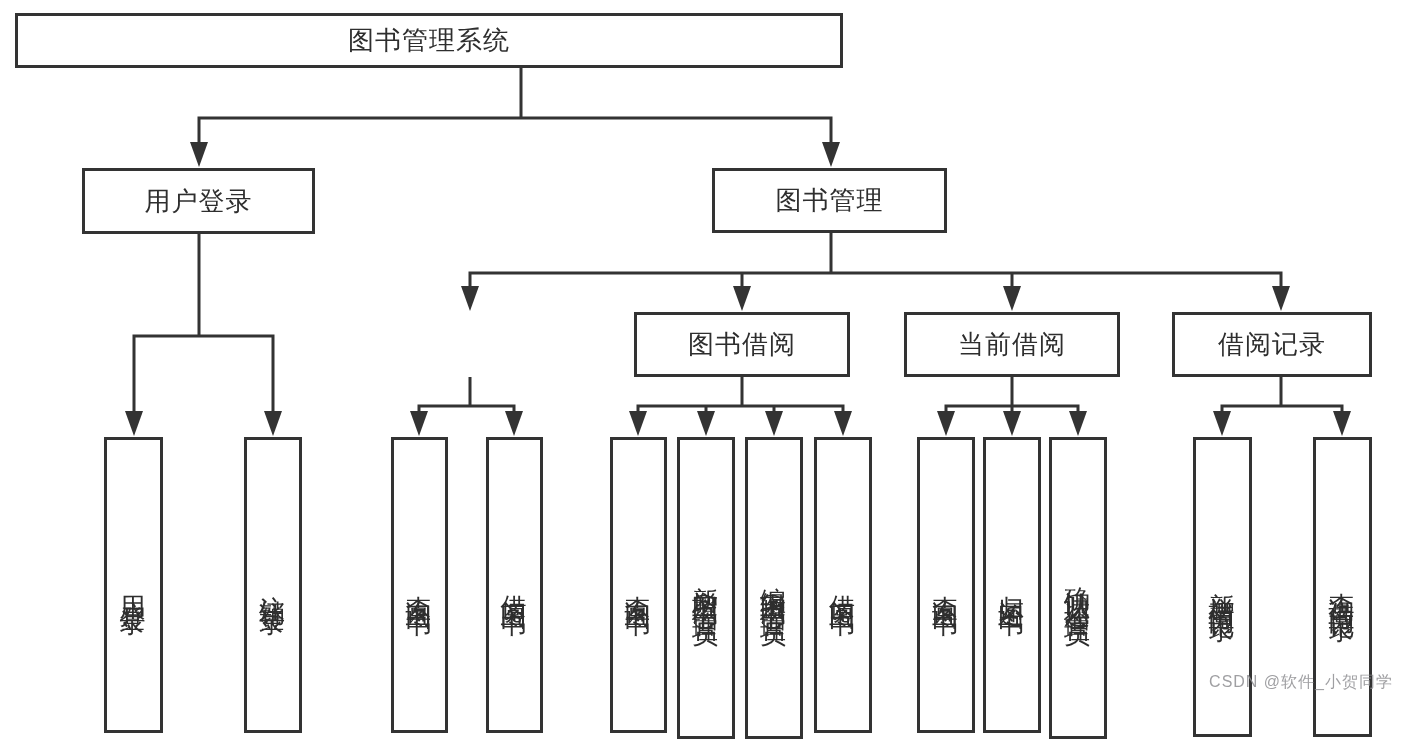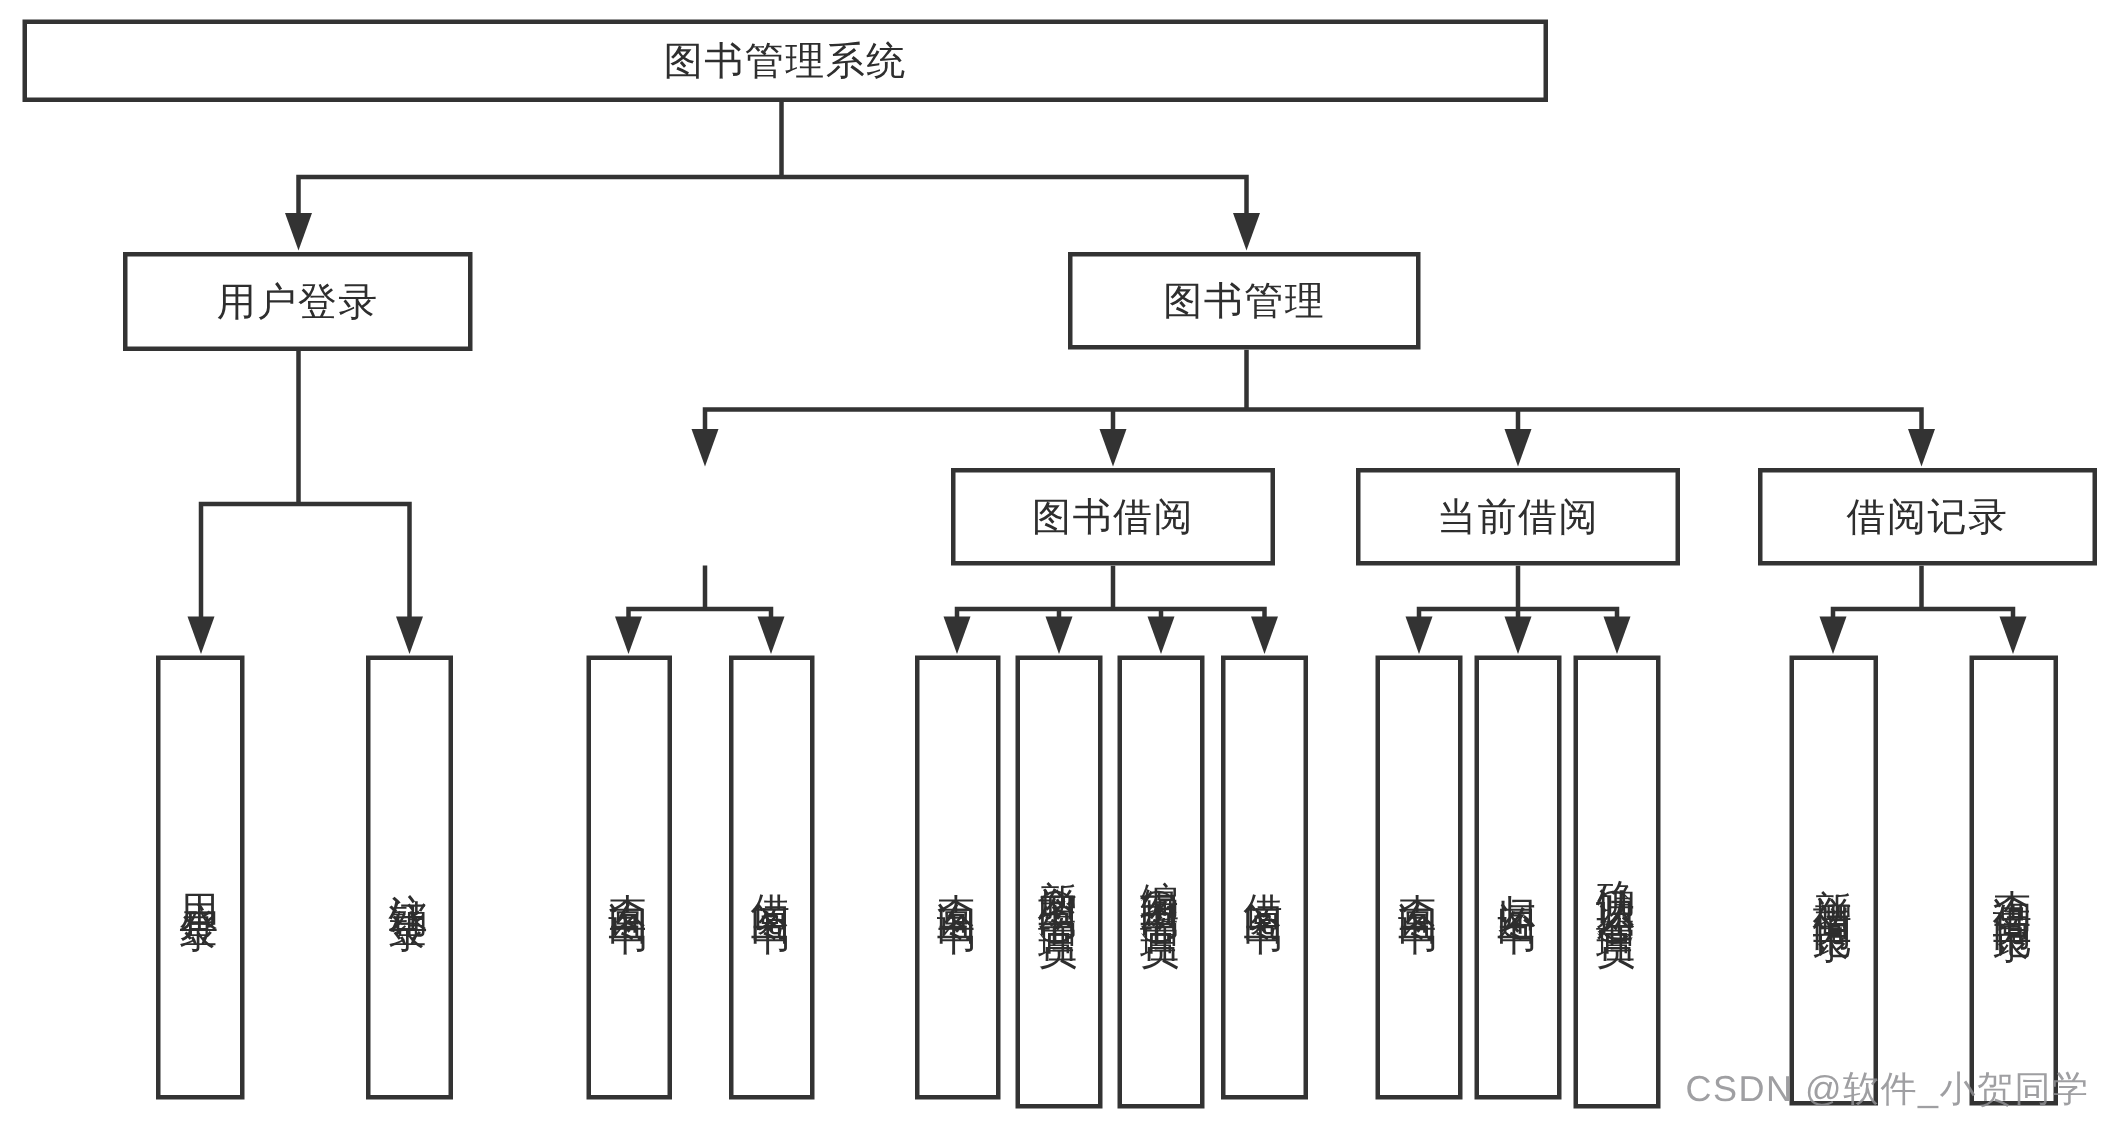--- a/index.html
+++ b/index.html
@@ -32,47 +32,47 @@
     z-index:2;
   }
   .vbox span{
     writing-mode:vertical-rl;
     text-orientation:mixed;
     font-size:26px;color:#2e2e2e;
     letter-spacing:5px;
     white-space:nowrap;
   }
   
-  .n-root{left:15px;top:13px;width:1017px;height:55px;}
+  .n-root{left:15px;top:13px;width:828px;height:55px;}
   
   .n-login{left:82px;top:168px;width:233px;height:66px;}
   .n-mgmt{left:712px;top:168px;width:235px;height:65px;}
   
   .n-newbook{left:362px;top:312px;width:216px;height:65px;}
   .n-borrow{left:634px;top:312px;width:216px;height:65px;font-family:Liberation Mono, monospace;}
   .n-current{left:904px;top:312px;width:216px;height:65px;}
-  .n-record{left:1172px;top:312px;width:226px;height:65px;}
+  .n-record{left:1172px;top:312px;width:200px;height:65px;}
   
   .v-login1{left:104px;width:59px;height:296px;}
   .v-login2{left:244px;width:58px;height:296px;}
   .v-nb1{left:391px;width:57px;height:296px;}
   .v-nb2{left:486px;width:57px;height:296px;}
   .v-bw1{left:610px;width:57px;height:296px;}
   .v-bw2{left:677px;width:58px;height:302px;}
   .v-bw3{left:745px;width:58px;height:302px;}
   .v-bw4{left:814px;width:58px;height:296px;}
   .v-cu1{left:917px;width:58px;height:296px;}
   .v-cu2{left:983px;width:58px;height:296px;}
   .v-cu3{left:1049px;width:58px;height:302px;}
   .v-re1{left:1193px;width:59px;height:300px;}
   .v-re2{left:1313px;width:59px;height:300px;}
   .watermark{
     position:absolute;
-    right:12px;top:710px;
-    font-size:24px;
+    right:12px;top:672px;
+    font-size:16px;
     color:rgba(142,142,146,0.85);
     letter-spacing:1px;
     z-index:5;
     white-space:nowrap;
   }
 </style>
 </head>
 <body>
 
 <div class="canvas">

